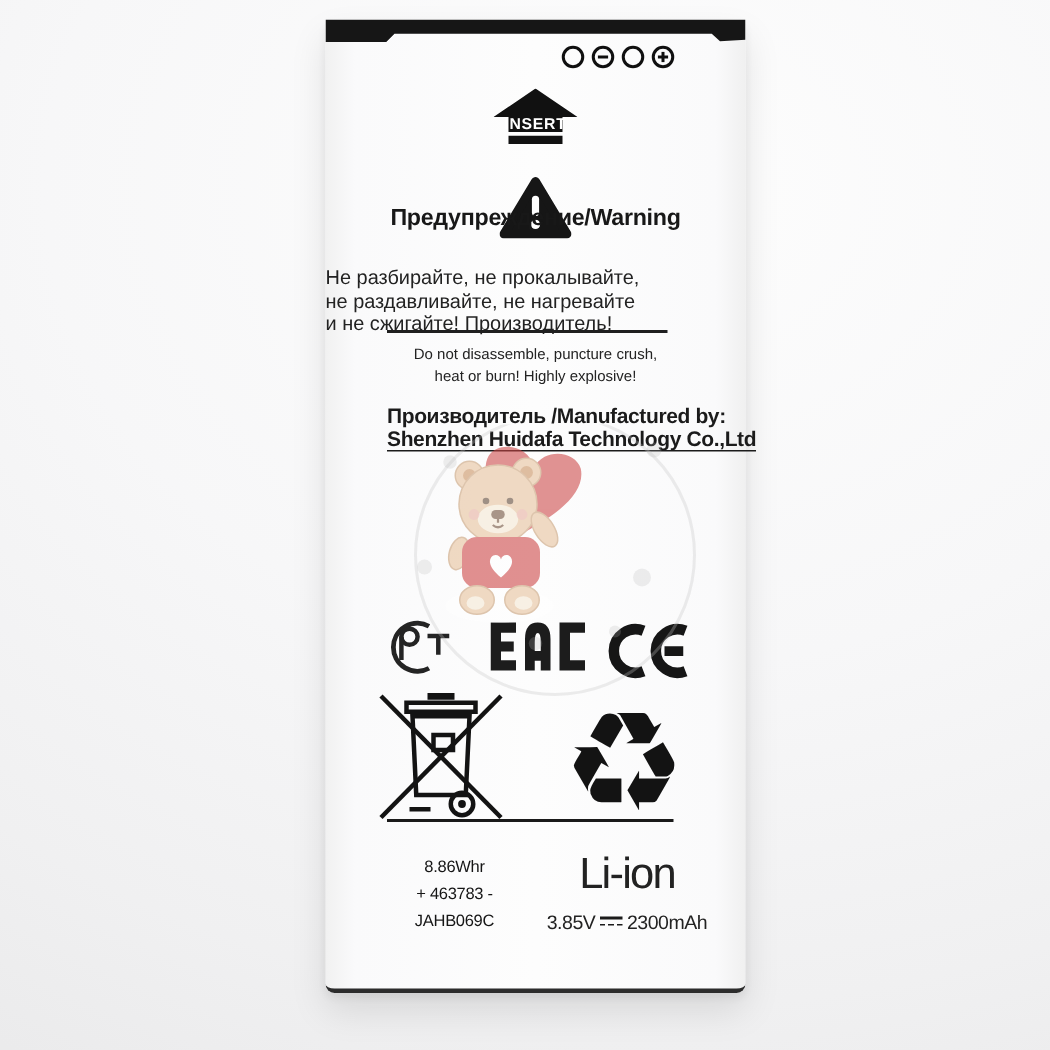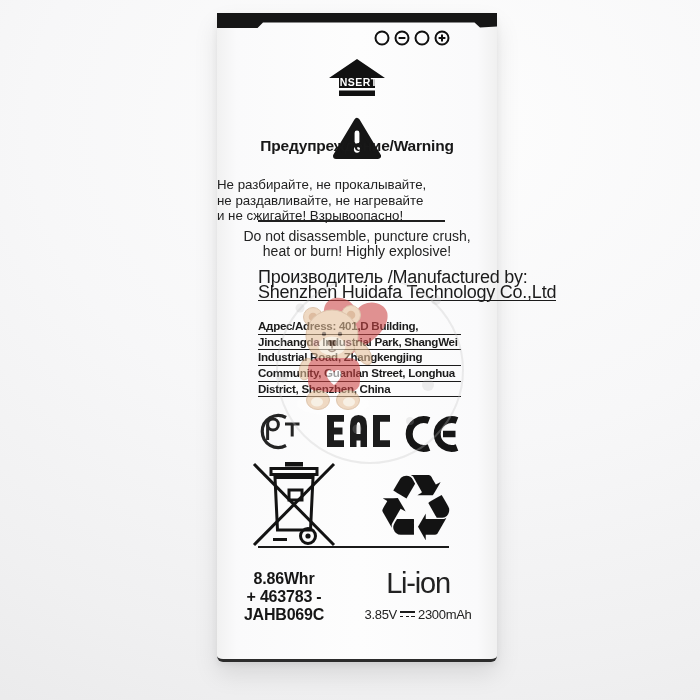--- a/index.html
+++ b/index.html
@@ -24,37 +24,37 @@
   .polarity{position:absolute;top:17px;left:157px;display:flex;gap:4px;}
   .insert{position:absolute;top:46px;left:50%;transform:translateX(-50%);}
   .warn-tri{position:absolute;top:104px;left:50%;transform:translateX(-50%);}
   .heading{position:absolute;top:124px;left:0;width:100%;text-align:center;
     font-size:15.5px;font-weight:bold;color:#181818;letter-spacing:-0.2px;}
   .ru{position:absolute;top:164px;left:0;width:100%;text-align:left;
     font-size:13.3px;line-height:15.6px;color:#222;}
   .ru span,.en span{display:block;}
   .rule{position:absolute;top:207px;left:41px;width:187px;height:2.4px;background:#1f1f1f;}
   .en{position:absolute;top:216px;left:0;width:100%;text-align:center;
-    font-size:14px;line-height:15.4px;color:#232323;}
-  .mfr{position:absolute;top:257px;left:41px;font-size:18px;font-weight:normal;
+    font-size:10px;line-height:15.4px;color:#232323;}
+  .mfr{position:absolute;top:257px;left:41px;font-size:14px;font-weight:bold;
     line-height:15px;color:#1b1b1b;letter-spacing:-0.25px;white-space:nowrap;}
   .mfr .name{display:inline-block;border-bottom:1.6px solid #1b1b1b;}
   .addr{position:absolute;top:306px;left:41px;width:203px;
     font-size:11.6px;font-weight:bold;letter-spacing:-0.3px;color:#1b1b1b;}
   .addr .line{display:block;height:14.7px;line-height:14px;
     border-bottom:1.6px solid #1b1b1b;white-space:nowrap;overflow:visible;}
   .cert-pct{position:absolute;left:34px;top:396px;}
   .cert-eac{position:absolute;left:110px;top:401px;}
   .cert-ce{position:absolute;left:184px;top:401px;}
   .bin{position:absolute;left:34px;top:448px;}
   .recycle{position:absolute;left:149px;top:449px;width:100px;text-align:center;
     font-family:"DejaVu Sans",sans-serif;font-size:92px;line-height:94px;color:#131313;}
   .bar-line{position:absolute;top:533px;left:41px;width:191px;height:2.4px;background:#1a1a1a;}
-  .codes{position:absolute;left:25px;top:557px;width:84px;text-align:center;
-    font-size:16px;font-weight:bold;line-height:17.8px;color:#161616;letter-spacing:-0.2px;}
+  .codes{position:absolute;left:44px;top:557px;width:84px;text-align:center;
+    font-size:11px;font-weight:normal;line-height:17.8px;color:#161616;letter-spacing:-0.2px;}
   .codes span{display:block;}
   .chem{position:absolute;left:146px;top:551px;width:110px;text-align:center;color:#1b1b1b;}
   .liion{font-size:29px;font-weight:400;letter-spacing:-1.2px;line-height:38px;color:#222;}
   .volt{display:flex;justify-content:center;align-items:center;gap:3px;
     font-size:13px;letter-spacing:-0.3px;margin-top:5px;color:#222;}
   .dc{width:15px;height:8px;position:relative;display:inline-block;}
   .dc::before{content:"";position:absolute;top:0.5px;left:0;width:100%;height:1.8px;background:#1b1b1b;}
   .dc::after{content:"";position:absolute;top:5px;left:0;width:100%;height:1.8px;
     background:linear-gradient(90deg,#1b1b1b 0 3.5px,transparent 3.5px 5.6px,
       #1b1b1b 5.6px 9.2px,transparent 9.2px 11.3px,#1b1b1b 11.3px 15px);}
@@ -99,42 +99,35 @@
       <polygon points="24,4 45,39 3,39" fill="#161616" stroke="#161616" stroke-width="6" stroke-linejoin="round"></polygon>
       <rect x="21.6" y="13.5" width="4.8" height="13.5" rx="2.4" fill="#fff"></rect>
       <circle cx="24" cy="32.6" r="3.1" fill="#fff"></circle>
     </svg>
 
     <div class="heading">Предупреждение/Warning</div>
 
     <div class="ru">
       <span>Не разбирайте, не прокалывайте,</span>
       <span>не раздавливайте, не нагревайте</span>
-      <span>и не сжигайте! Взрывоопасно!</span>
+      <span>и не сжигайте! Производитель!</span>
     </div>
 
     <div class="rule"></div>
 
     <div class="en">
       <span>Do not disassemble, puncture crush,</span>
       <span>heat or burn! Highly explosive!</span>
     </div>
 
     <div class="mfr">
       <div>Производитель /Manufactured by:</div>
       <div><span class="name">Shenzhen Huidafa Technology Co.,Ltd</span></div>
     </div>
 
-    <div class="addr">
-      <span class="line">Адрес/Adress:  401,D Building,</span>
-      <span class="line">Jinchangda Industrial Park, ShangWei</span>
-      <span class="line">Industrial Road, Zhangkengjing</span>
-      <span class="line">Community, Guanlan Street, Longhua</span>
-      <span class="line">District, Shenzhen, China</span>
-    </div>
 
     <svg class="cert-pct" width="54" height="44" viewBox="0 0 54 44" aria-label="PCT GOST-R mark">
       <path d="M35,8.5 A16,16 0 1 0 35,36.5" fill="none" stroke="#242424" stroke-width="3.2"></path>
       <circle cx="22" cy="15.5" r="5.4" fill="none" stroke="#242424" stroke-width="3"></circle>
       <line x1="16.6" y1="15.5" x2="16.6" y2="31" stroke="#242424" stroke-width="3"></line>
       <line x1="34" y1="15" x2="48.5" y2="15" stroke="#242424" stroke-width="3"></line>
       <line x1="41.2" y1="15" x2="41.2" y2="27.5" stroke="#242424" stroke-width="3"></line>
     </svg>
 
     <svg class="cert-eac" width="64" height="34" viewBox="0 0 64 34" aria-label="EAC Eurasian Conformity mark">

